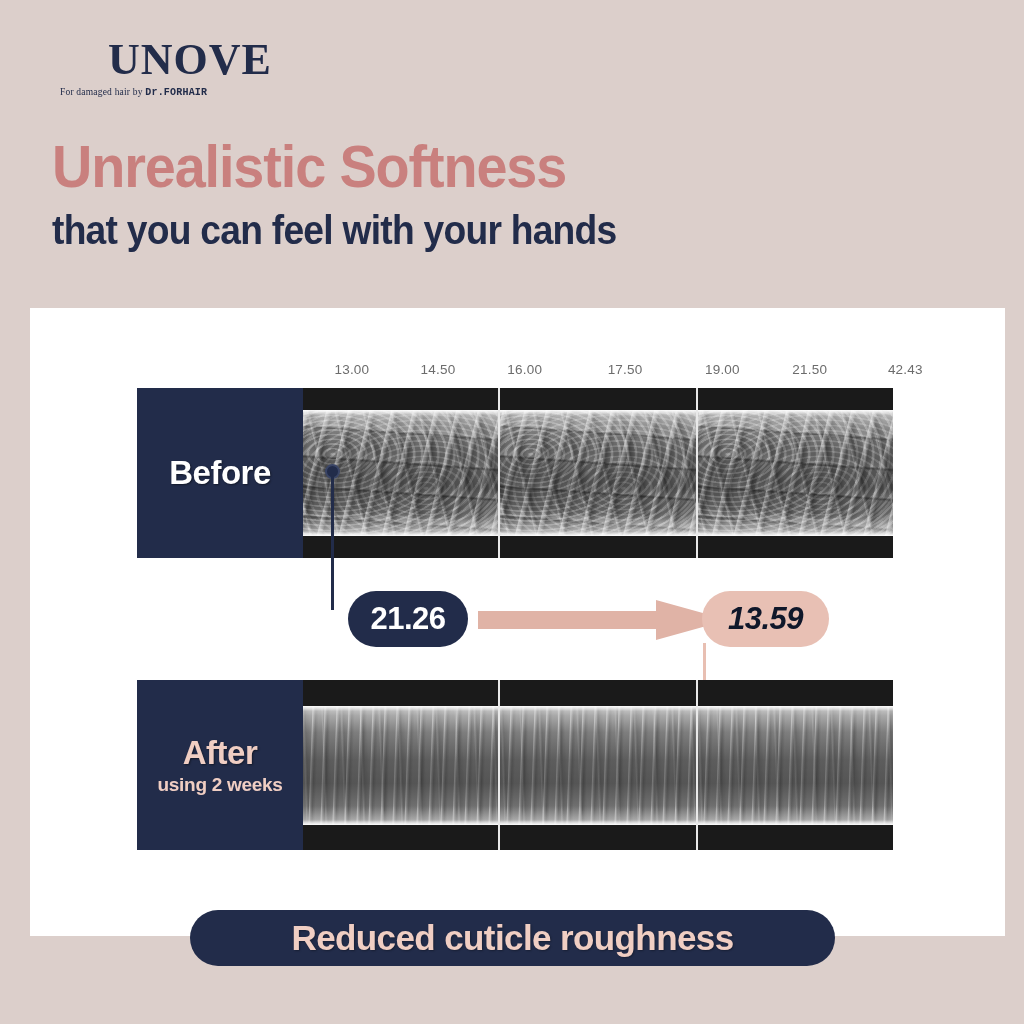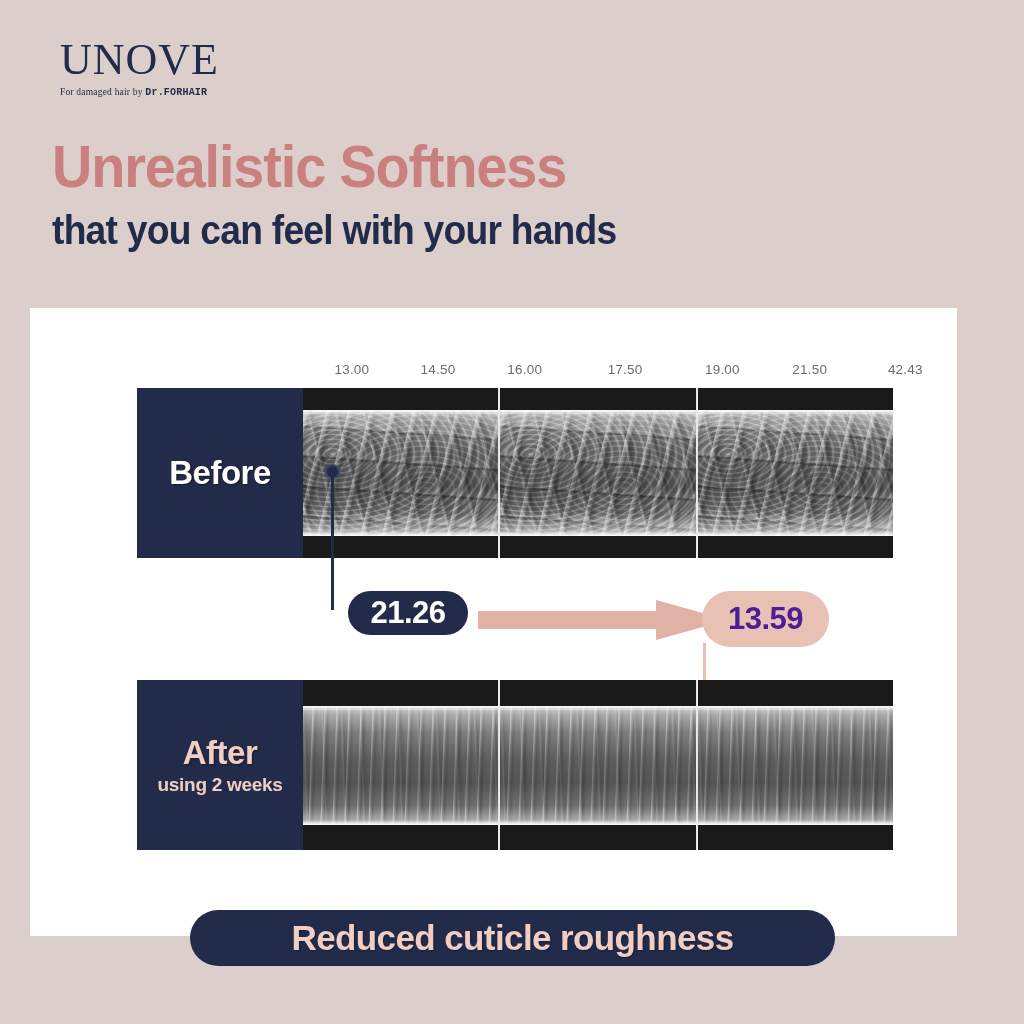--- a/index.html
+++ b/index.html
@@ -18,24 +18,25 @@
   
   #logo-block {
     position: absolute;
     left: 60px;
     top: 38px;
     width: 260px;
   }
   #logo-wordmark {
     font-family: "Liberation Serif", serif;
     font-size: 44px;
-    font-weight: 400;
+    font-weight: 700;
     letter-spacing: 1px;
     color: #222c4a;
     line-height: 1;
+    text-align: center;
   }
   #logo-tagline {
     margin-top: 5px;
     font-family: "Liberation Serif", serif;
     font-size: 9.5px;
     color: #222c4a;
     letter-spacing: .2px;
     white-space: nowrap;
   }
   #logo-tagline .brand-strong {
@@ -74,20 +75,21 @@
   }
 
   
   #result-card {
     position: absolute;
     left: 30px;
     top: 308px;
     width: 927px;
     height: 628px;
     background: #ffffff;
+    padding-left: 48px;
   }
 
   
   #axis-scale {
     position: absolute;
     left: 303px;
     top: 54px;
     width: 590px;
     height: 22px;
   }
@@ -297,48 +299,49 @@
     border: 3px solid #f0d3c9;
     box-sizing: border-box;
   }
 
   
   #value-badge-before {
     position: absolute;
     left: 318px;
     top: 283px;
     width: 120px;
-    height: 44px;
+    height: 56px;
     border-radius: 28px;
     background: #222c4a;
     color: #ffffff;
     font-size: 31px;
     font-weight: 700;
     display: flex;
     align-items: center;
     justify-content: center;
     letter-spacing: -.5px;
     box-sizing: border-box;
   }
   #value-badge-after {
     position: absolute;
     left: 672px;
     top: 283px;
     width: 127px;
     height: 56px;
     border-radius: 28px;
     background: #e8c0b4;
-    color: #4c1d95;
+    color: #0f172a;
     font-size: 31px;
     font-weight: 700;
     display: flex;
     align-items: center;
     justify-content: center;
     letter-spacing: -.5px;
     box-sizing: border-box;
+    font-style: italic;
   }
   #improvement-arrow {
     position: absolute;
     left: 448px;
     top: 292px;
     width: 250px;
     height: 40px;
   }
 
   

